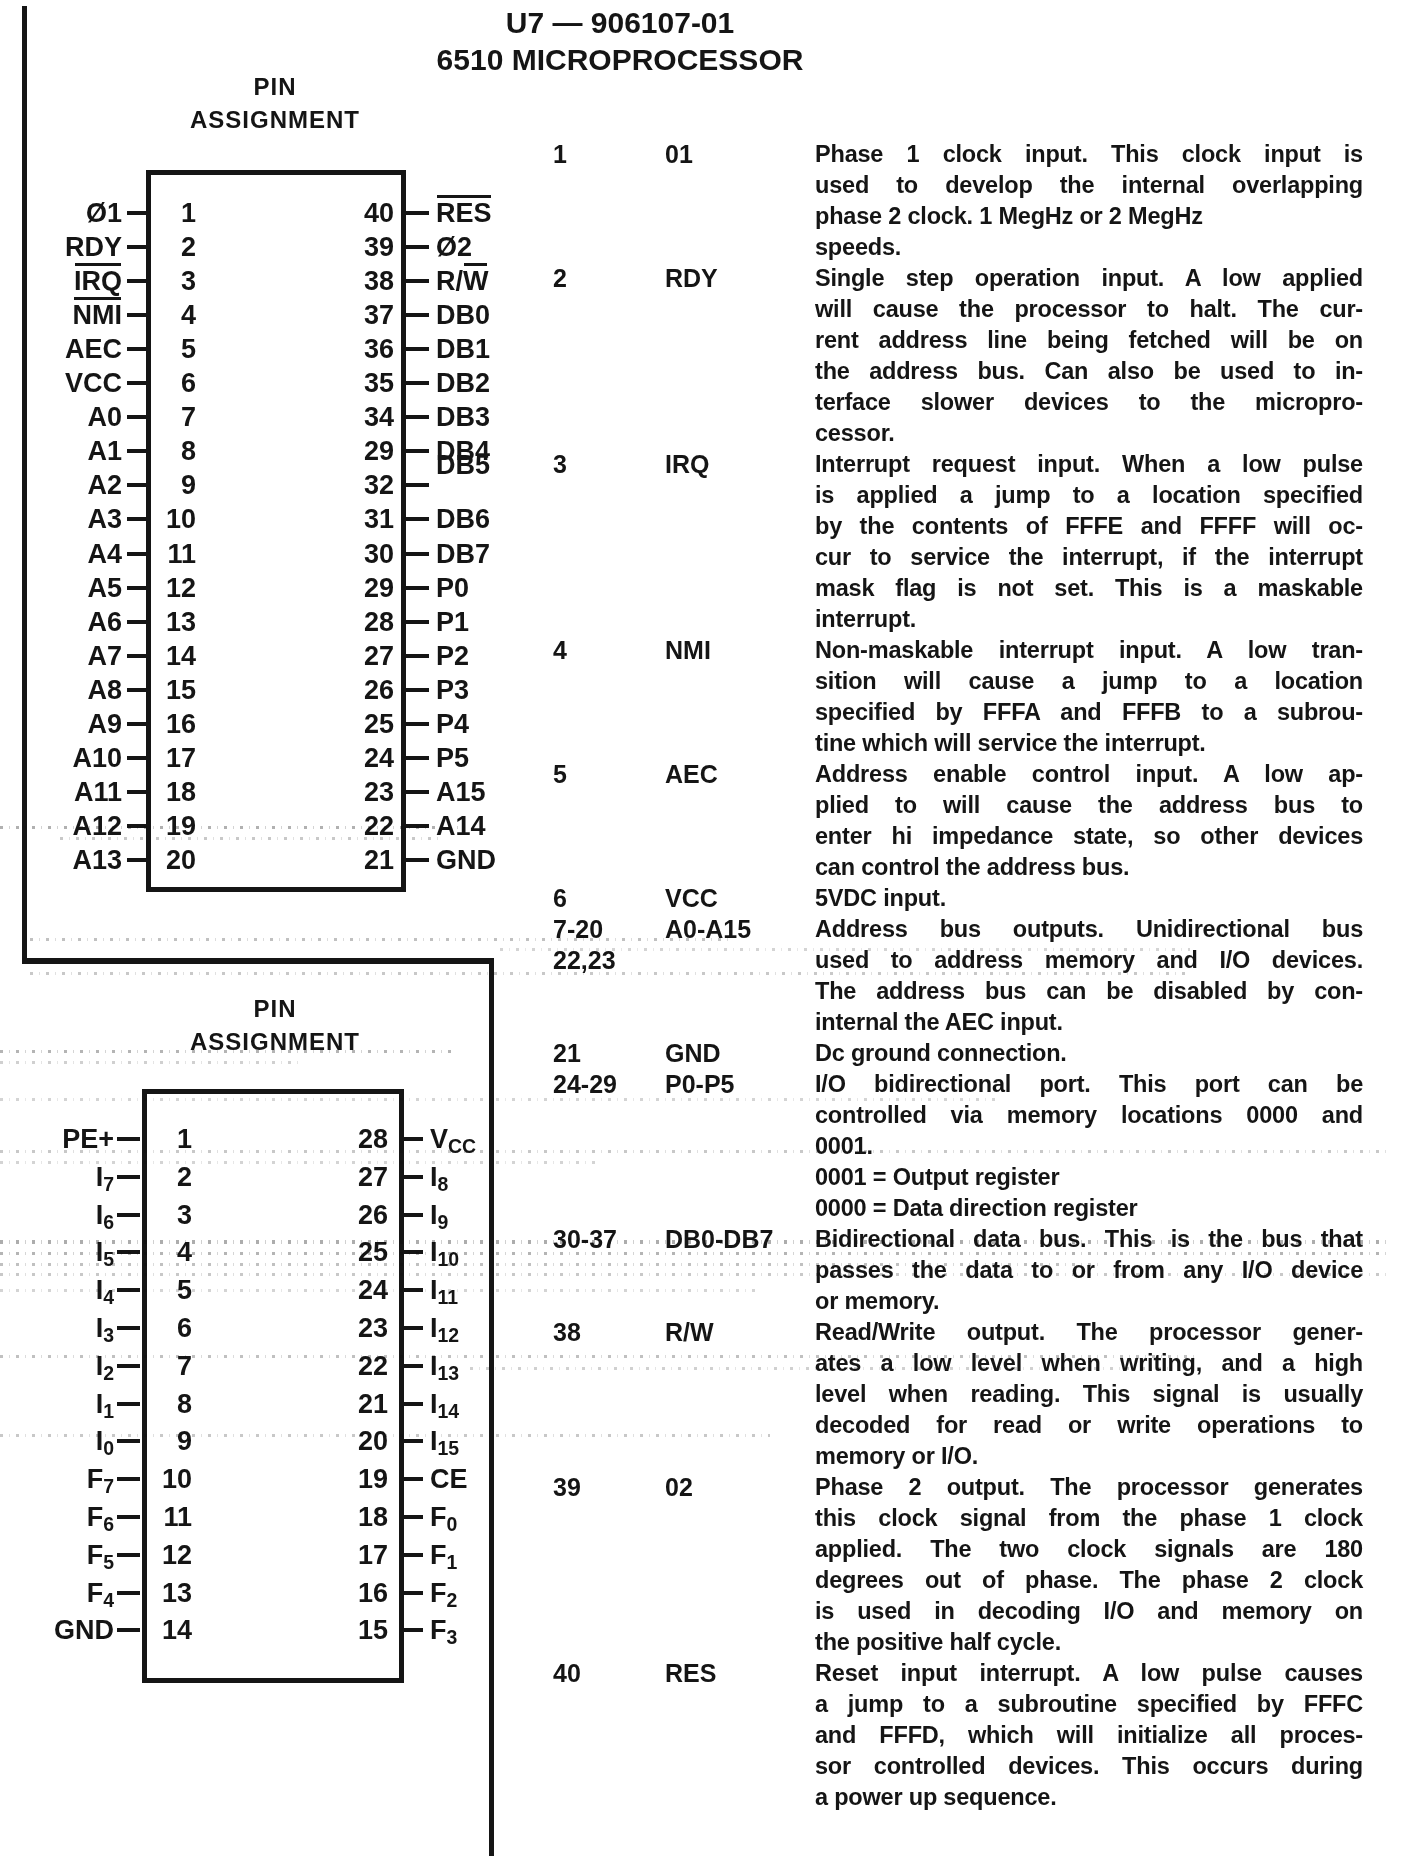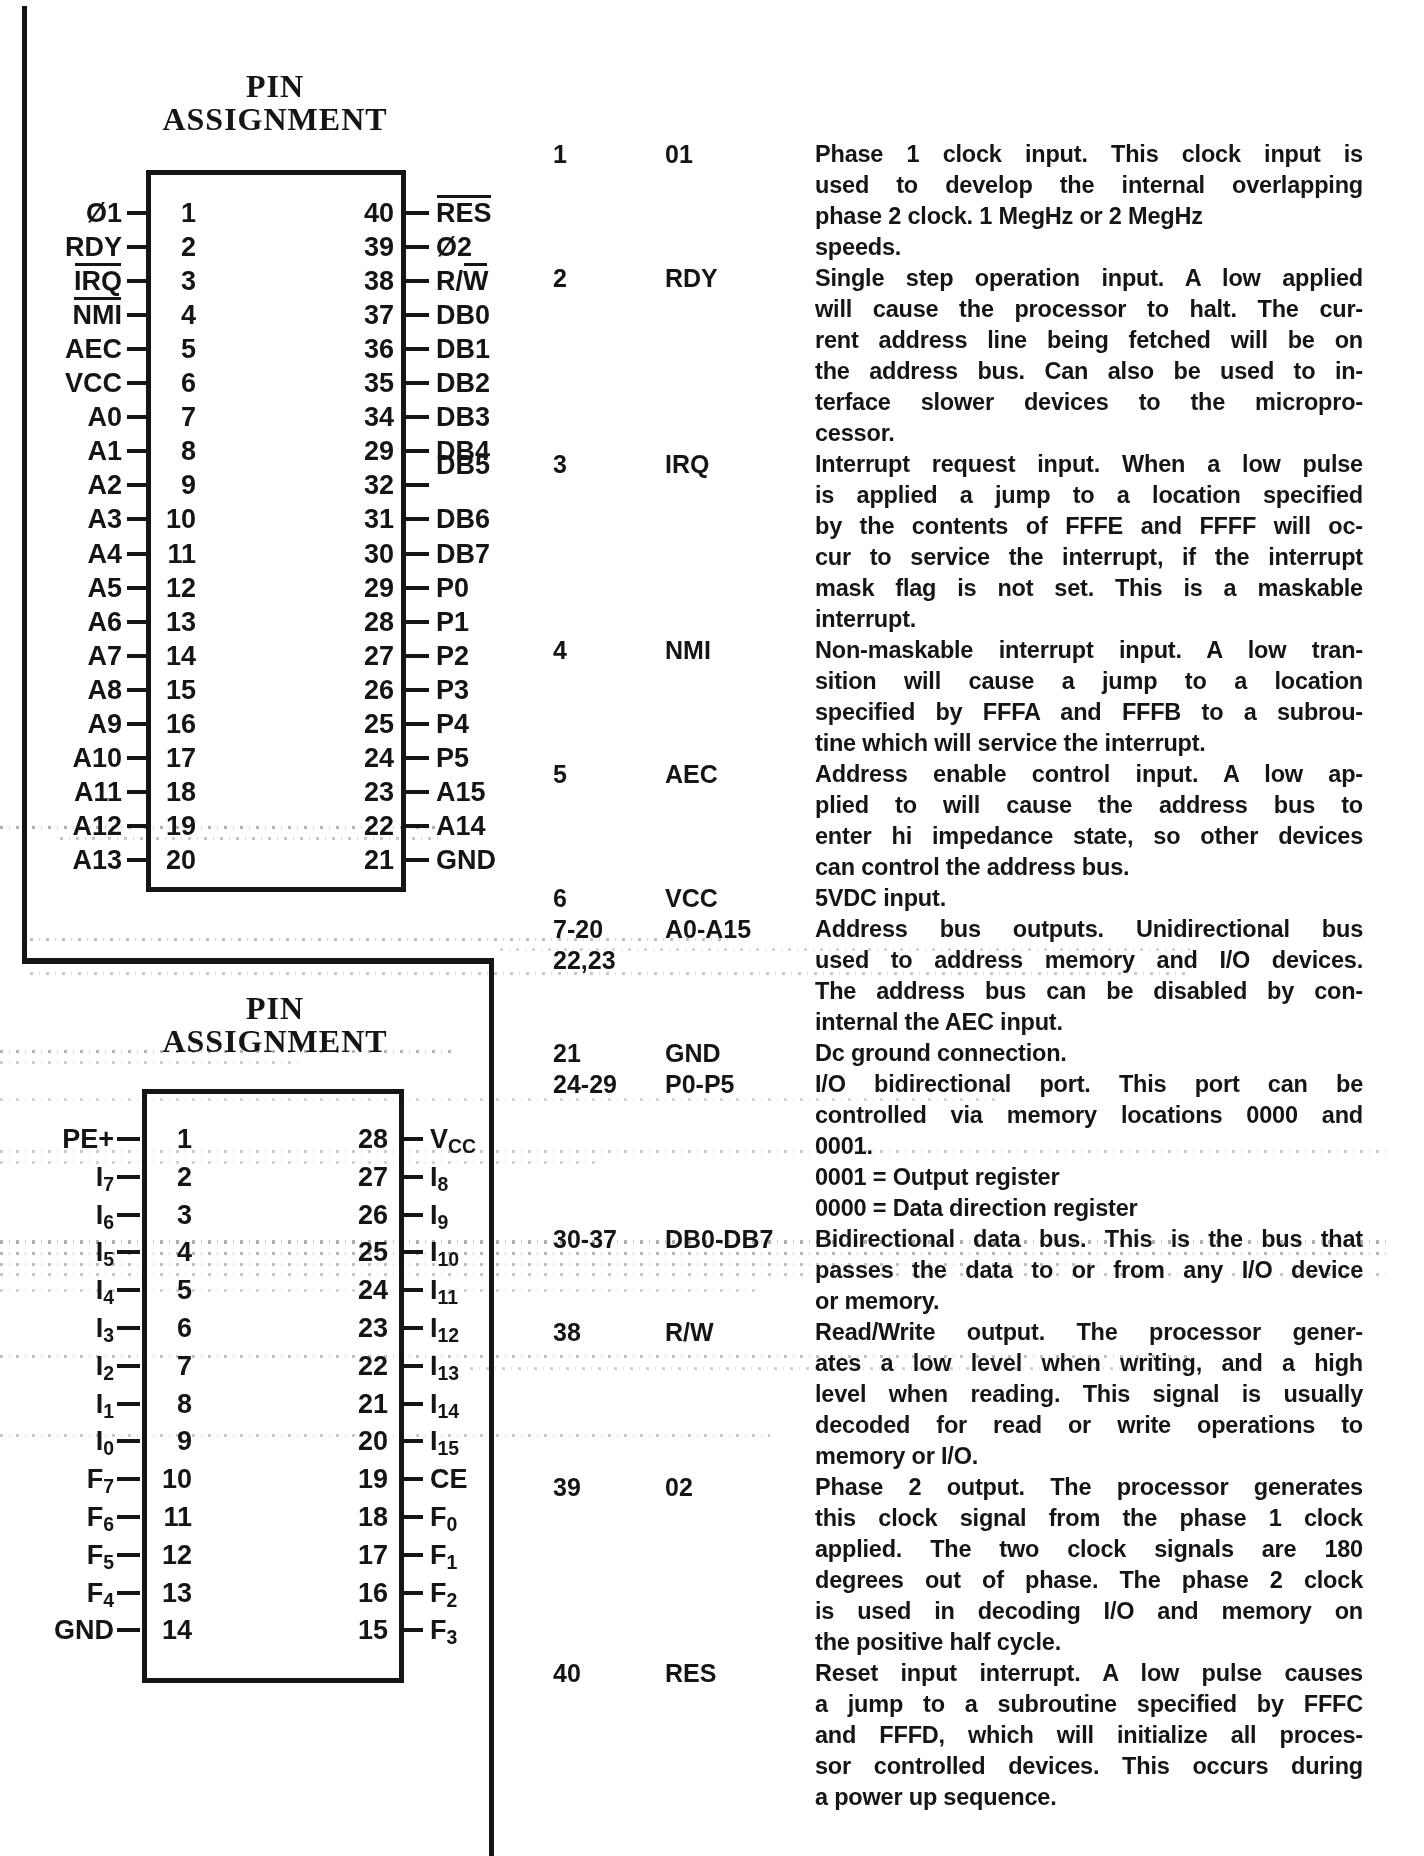--- a/index.html
+++ b/index.html
@@ -2,21 +2,21 @@
 <html><head>
 <meta charset="utf-8">
 <style>
   html,body{margin:0;padding:0;background:#e8e8e8;}
   #page{position:relative;width:1424px;height:1856px;background:#ffffff;
     font-family:"Liberation Sans",sans-serif;font-weight:700;color:#151515;overflow:hidden;}
   .abs{position:absolute;}
   .ln{position:absolute;background:#151515;}
   .ctr{text-align:center;}
   .title{font-size:30px;line-height:37px;letter-spacing:0px;}
-  .hdr{font-size:32px;line-height:33px;letter-spacing:1px;font-family:Liberation Serif, serif;}
+  .hdr{font-size:24px;line-height:33px;letter-spacing:1px;}
   .chipbox{position:absolute;border:5px solid #151515;background:transparent;}
   .pin-label,.pin-num{position:absolute;font-size:27px;line-height:34px;white-space:nowrap;}
   .ra{text-align:right;}
   .stub{position:absolute;height:4px;background:#151515;}
   .cell{position:absolute;font-size:25px;line-height:31px;white-space:nowrap;}
   .desc{position:absolute;font-size:23.5px;line-height:31px;width:548px;letter-spacing:-0.2px;}
   .just{text-align:justify;text-align-last:justify;}
   .ov{position:relative;display:inline-block;}
   .ov::after{content:"";position:absolute;left:1px;right:1px;top:-1px;height:3px;background:#151515;}
   .sb{font-size:0.72em;vertical-align:-0.24em;letter-spacing:0;}
@@ -26,20 +26,24 @@
 </style>
 </head>
 <body>
 
 <div id="page">
 
   <div class="ln" style="left:22px;top:6px;width:5px;height:957px;"></div>
   <div class="ln" style="left:22px;top:958px;width:472px;height:6px;"></div>
   <div class="ln" style="left:489px;top:958px;width:5px;height:898px;"></div>
 
+  <div class="abs ctr title" style="left:340px;top:4px;width:560px;">
+    <div>U7 — 906107-01</div>
+    <div>6510 MICROPROCESSOR</div>
+  </div>
 
   <div class="abs ctr hdr" style="left:120px;top:70px;width:310px;">
     <div>PIN</div>
     <div>ASSIGNMENT</div>
   </div>
 
   <div class="chipbox" style="left:146px;top:170px;width:250px;height:712px;"></div>
   <div id="chip1-pins">
       <div class="pin-label ra" style="left: 8px; top: 196px; width: 114px;">Ø1</div>
       <div class="stub" style="left: 127px; top: 211px; width: 21px;"></div>

